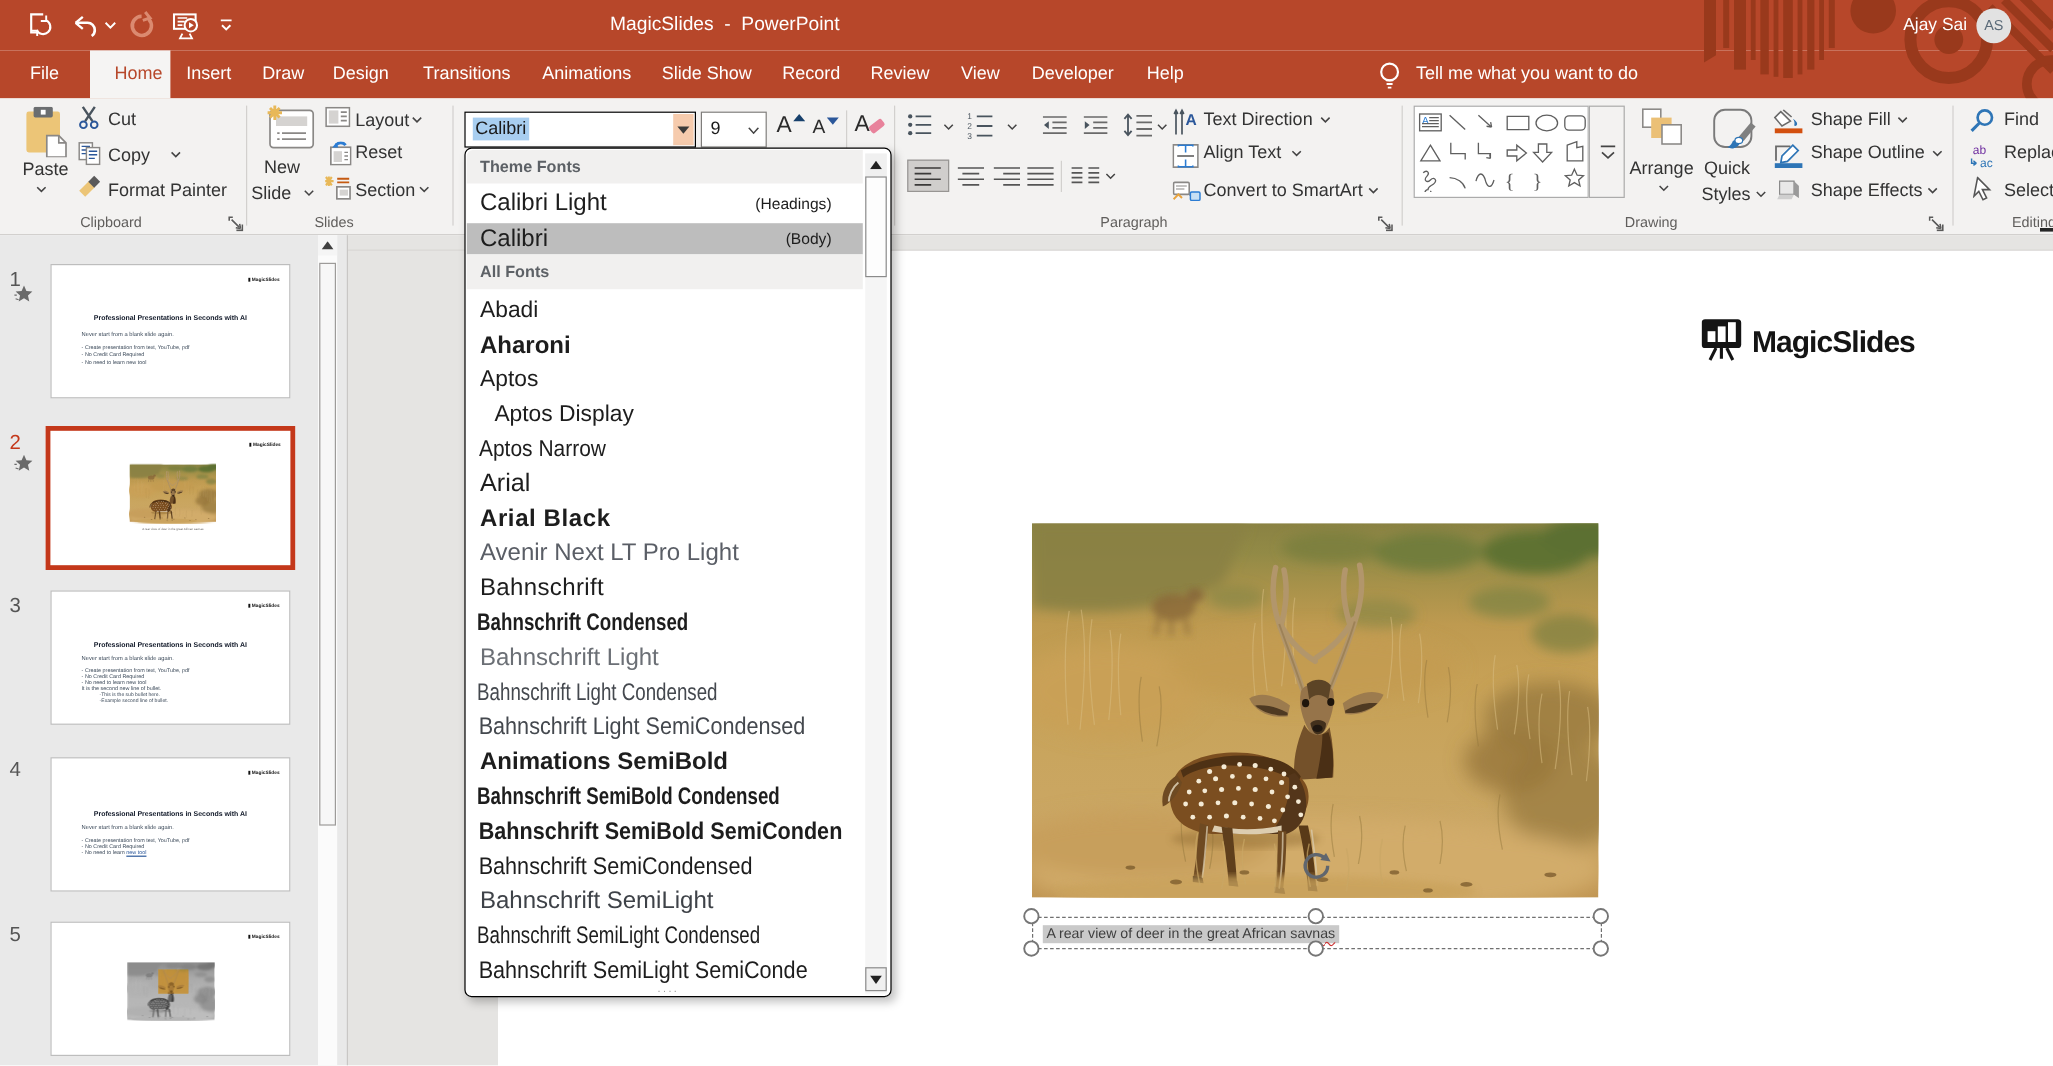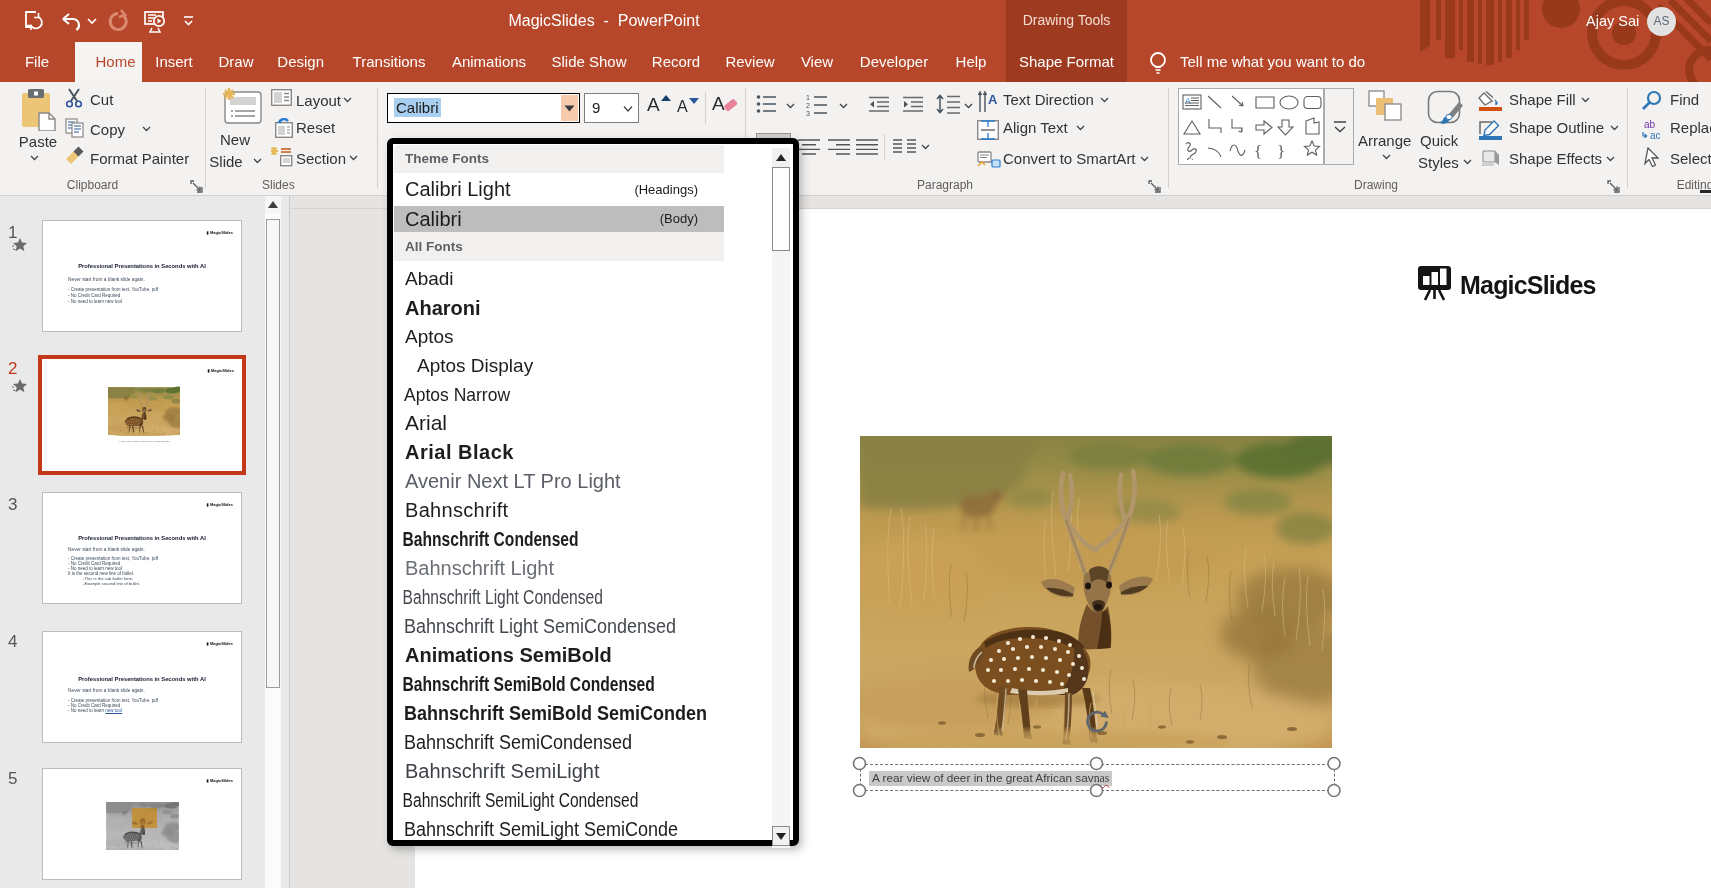--- a/index.html
+++ b/index.html
@@ -37,21 +37,21 @@
 .thumb { position:absolute; left:42px; width:200px; height:112px; background:#fff; border:1px solid #BDBDBD; overflow:hidden; }
 .snum { position:absolute; left:8px; width:22px; font-size:17px; color:#555; }
 .sstar { position:absolute; left:10px; width:18px; height:18px; }
 #sel2 { position:absolute; left:38px; width:208px; height:120px; border:4px solid #C4381A; background:#fff; }
 
 .mtitle { position:absolute; left:0; width:100%; text-align:center; font-weight:bold; color:#101828; }
 .mline { position:absolute; color:#3c4a5a; }
 .mlogo { position:absolute; font-weight:bold; color:#111; }
 
 
-#fontdd { left:387px; top:138px; width:412px; height:708px; background:#fff; border:6px solid #000000; border-radius:6px; box-shadow:3px 4px 8px rgba(0,0,0,0.25); z-index:50; }
+#fontdd { left:387px; top:123px; width:356px; height:708px; background:#fff; border:1px solid #000000; border-radius:6px; box-shadow:3px 4px 8px rgba(0,0,0,0.25); z-index:50; }
 .ddhead { position:absolute; left:1px; width:330px; background:#F1F0EF; font-weight:bold; color:#5d6166; font-size:13.5px; padding-left:11px; }
 .dditem { position:absolute; left:1px; width:330px; padding-left:11px; color:#1d1d1d; white-space:nowrap; }
 .ddright { position:absolute; right:26px; color:#1d1d1d; }
 #ddscroll { position:absolute; right:3px; top:4px; width:18px; height:700px; background:#F5F5F5; }
 
 
 svg { display:block; }
 </style>
 </head>
 <body>
@@ -75,24 +75,20 @@
         <circle cx="141" cy="9" r="19"></circle>
         <circle cx="204" cy="33" r="12"></circle>
       </g>
       <circle cx="204" cy="33" r="32" fill="none" stroke="#99391C" stroke-width="10"></circle>
       <g stroke="#99391C" stroke-width="7" fill="none">
         <path d="M250 0 L291 41 M262 -6 L291 23 M238 6 L291 59"></path>
       </g>
       <circle cx="289" cy="70" r="20" fill="none" stroke="#99391C" stroke-width="8"></circle>
     </svg>
   </div>
-  <div class="abs" id="ctxbox">
-      <div class="ctx1">Drawing Tools</div>
-      <div class="ctx2">Shape Format</div>
-    </div>
   <div class="abs" id="apptitle">MagicSlides&nbsp; -&nbsp; PowerPoint</div>
   <div class="abs" id="username" style="left:1586px;">Ajay Sai</div>
   <div class="abs" id="avatar">AS</div>
   <div class="abs" id="qat" style="left:0;top:0;width:260px;height:42px;">
     <svg width="260" height="42" viewBox="0 0 260 42">
 
       <g stroke="#fff" stroke-width="1.8" fill="none">
         <path d="M36 12 h-10 v15 h5"></path>
         <path d="M38.5 17 a6 6 0 1 1 -8 8"></path>
         <path d="M38.5 13 v4.5 h-4.5" stroke-width="1.6"></path>
@@ -713,21 +709,21 @@
     </svg>
     
     <line x1="681.5" y1="524" x2="681.5" y2="555" stroke="#888" stroke-width="1">
     <svg class="abs" style="left:668px;top:500px;" width="28" height="28" viewBox="0 0 28 28">
       <path d="M20.6 5.9 A9.4 9.4 0 1 0 23.4 12.5" fill="none" stroke="#60666E" stroke-width="2.8"></path>
       <path d="M17.2 7.7 L25.8 8.9 L22.0 1.8 z" fill="#60666E"></path>
     </svg>
     
     <div class="abs" style="left:444.5px;top:554.5px;width:475px;height:27px;border:1px dashed #707070;"></div>
     
-    <div class="abs" style="left:454px;top:562px;font-size:11.8px;color:#3E3E3E;background:#C9C9C9;padding:0 3px;height:15px;line-height:15px;">A rear view of deer in the great African sav<span id="sqg" style="text-decoration:underline wavy #CC3333 1px;text-underline-offset:2px;font-family:Liberation Serif, serif;">nas</span></div>
+    <div class="abs" style="left:454px;top:562px;font-size:11.8px;color:#3E3E3E;background:#C9C9C9;padding:0 3px;height:15px;line-height:15px;">A rear view of deer in the great African sav<span id="sqg" style="text-decoration:underline wavy #CC3333 1px;text-underline-offset:2px;">nas</span></div>
     
     <svg class="abs" style="left:437px;top:547px;" width="490" height="42" viewBox="0 0 490 42">
       <g fill="#fff" stroke="#767676" stroke-width="1.6">
         <circle cx="7.5" cy="7.5" r="6"></circle>
             <circle cx="244.5" cy="7.5" r="6"></circle>
             <circle cx="482" cy="7.5" r="6"></circle>
         <circle cx="7.5" cy="34.5" r="6"></circle>
             <circle cx="244.5" cy="34.5" r="6"></circle>
             <circle cx="482" cy="34.5" r="6"></circle>
       </g>

